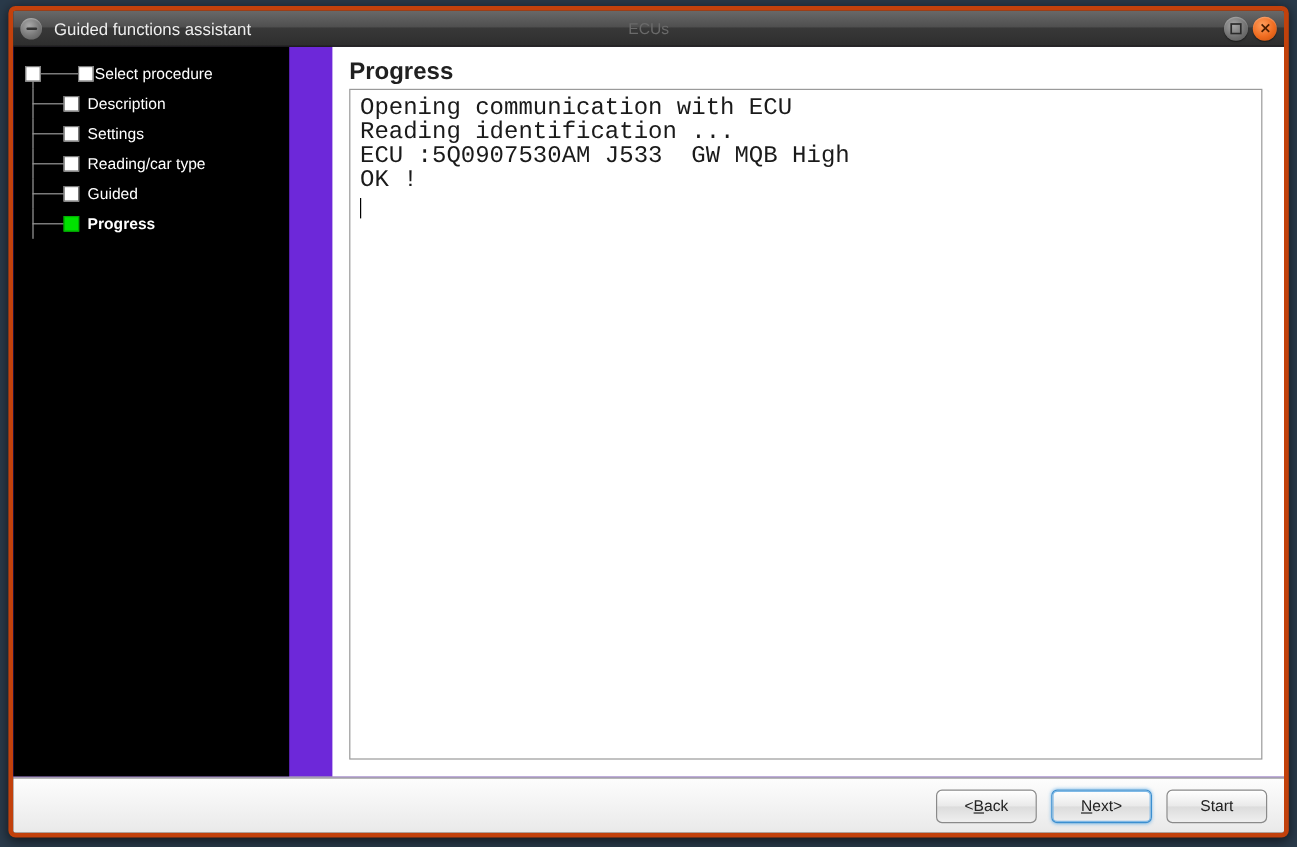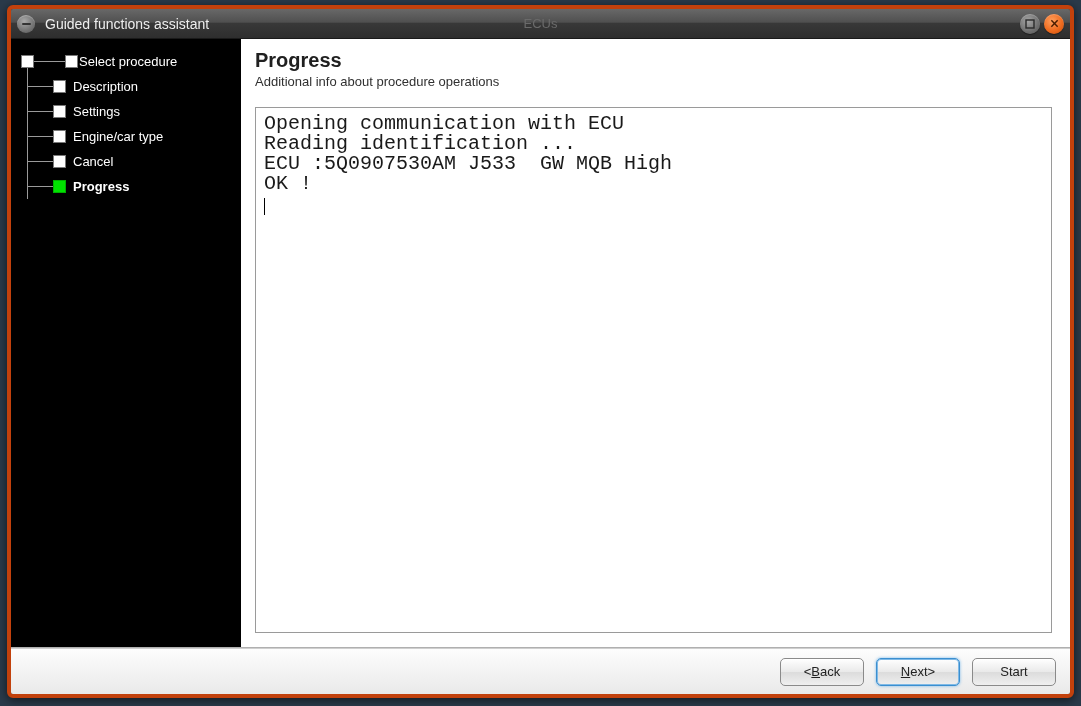--- a/index.html
+++ b/index.html
@@ -91,20 +91,21 @@
     .ctrl-close {
       background: radial-gradient(circle at 40% 35%, #ff9f5e 0%, #ef6b1f 55%, #c44c0a 100%);
     }
     .ctrl-close svg { width: 9px; height: 9px; }
 
     .content {
       flex: 1;
       display: flex;
       background: #6d28d9;
       border-bottom: 1px solid #b0b0b0;
+      gap: 36px;
     }
     
     .sidebar {
       width: 230px;
       background: #000;
       color: #fff;
       font-size: 13px;
       padding: 10px 8px;
     }
     .step-list {
@@ -283,46 +284,45 @@
             </div>
             <span class="step-label">Settings</span>
           </li>
           <li class="step-item">
             <div class="node-area" style="width: 52px; flex: 0 0 52px;">
               <div class="tree-v" style="top: 0px; height: 12px;"></div>
               <div class="tree-v" style="top: 12px; bottom: 0px;"></div>
               <div class="tree-h" style="width: 26px;"></div>
               <div class="node-box" style="left: 32px;"></div>
             </div>
-            <span class="step-label">Engine/car type</span>
+            <span class="step-label">Reading/car type</span>
           </li>
           <li class="step-item">
             <div class="node-area" style="width: 52px; flex: 0 0 52px;">
               <div class="tree-v" style="top: 0px; height: 12px;"></div>
               <div class="tree-v" style="top: 12px; bottom: 0px;"></div>
               <div class="tree-h" style="width: 26px;"></div>
               <div class="node-box" style="left: 32px;"></div>
             </div>
-            <span class="step-label">Cancel</span>
+            <span class="step-label">Guided</span>
           </li>
           <li class="step-item current">
             <div class="node-area" style="width: 52px; flex: 0 0 52px;">
               <div class="tree-v" style="top: 0px; height: 12px;"></div>
               <div class="tree-v" style="top: 12px; bottom: 0px;"></div>
               <div class="tree-h" style="width: 26px;"></div>
               <div class="node-box active" style="left: 32px;"></div>
             </div>
             <span class="step-label">Progress</span>
           </li>
         </ul>
     </nav>
 
     <section class="main">
       <div class="page-title">Progress</div>
-      <div class="page-subtitle">Additional info about procedure operations</div>
       <div class="log-box"><span id="log-text">Opening communication with ECU
 Reading identification ...
 ECU :5Q0907530AM J533  GW MQB High
 OK !</span>
 <span class="caret"></span></div>
     </section>
 
   </div>
 
   <div class="footer">

